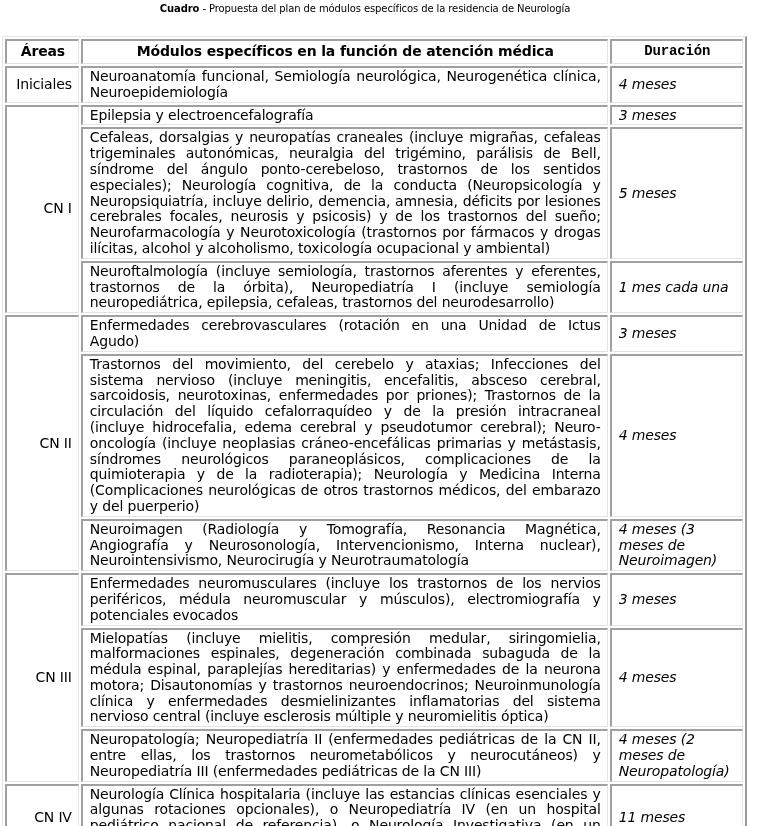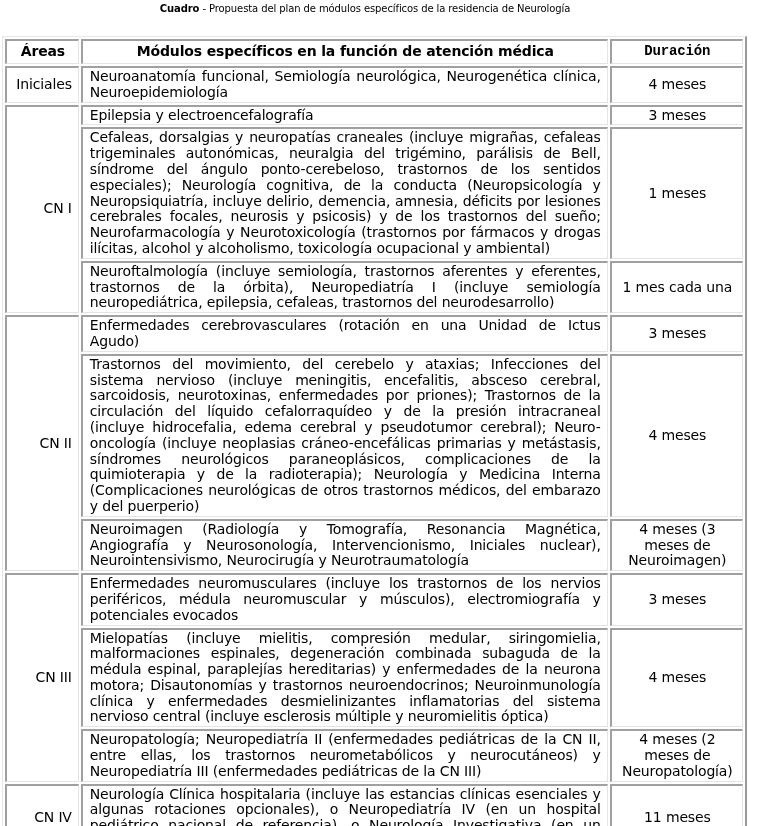--- a/index.html
+++ b/index.html
@@ -32,21 +32,21 @@
     font-size: 14px;
     line-height: 15.8px;
     padding: 1px 6px 1px 7px;
     vertical-align: middle;
     letter-spacing: -0.15px;
   }
   th { font-weight: bold; text-align: center; }
   th.dur { font-size: 14.3px; font-family: Liberation Mono, monospace; }
   td.area { vertical-align: top; padding-top: 1px; padding-left: 9px; text-align: right; }
   td.mod { text-align: justify; }
-  td.dur { text-align: center; font-size: 13.6px; line-height: 17px; padding: 1px 4px; }
+  td.dur { font-size: 13.6px; line-height: 17px; padding: 1px 4px; font-style: italic; }
   col.c1 { width: 72px; }
   col.c2 { width: 514px; }
   col.c3 { width: 130px; }
 </style>
 </head>
 <body>
 
 <div class="caption"><b>Cuadro</b><span> - Propuesta del plan de módulos específicos de la residencia de Neurología</span></div>
 
 <table class="main">
@@ -70,38 +70,38 @@
       <td class="dur">4 meses</td>
     </tr>
 
     <tr>
       <td class="area" rowspan="3">CN I</td>
       <td class="mod">Epilepsia y electroencefalografía</td>
       <td class="dur">3 meses</td>
     </tr>
     <tr>
       <td class="mod">Cefaleas, dorsalgias y neuropatías craneales (incluye migrañas, cefaleas trigeminales autonómicas, neuralgia del trigémino, parálisis de Bell, síndrome del ángulo ponto-cerebeloso, trastornos de los sentidos especiales); Neurología cognitiva, de la conducta (Neuropsicología y Neuropsiquiatría, incluye delirio, demencia, amnesia, déficits por lesiones cerebrales focales, neurosis y psicosis) y de los trastornos del sueño; Neurofarmacología y Neurotoxicología (trastornos por fármacos y drogas ilícitas, alcohol y alcoholismo, toxicología ocupacional y ambiental)</td>
-      <td class="dur">1 meses</td>
+      <td class="dur">5 meses</td>
     </tr>
     <tr>
       <td class="mod">Neuroftalmología (incluye semiología, trastornos aferentes y eferentes, trastornos de la órbita), Neuropediatría I (incluye semiología neuropediátrica, epilepsia, cefaleas, trastornos del neurodesarrollo)</td>
       <td class="dur">1 mes cada una</td>
     </tr>
 
     <tr>
       <td class="area" rowspan="3">CN II</td>
       <td class="mod">Enfermedades cerebrovasculares (rotación en una Unidad de Ictus Agudo)</td>
       <td class="dur">3 meses</td>
     </tr>
     <tr>
       <td class="mod">Trastornos del movimiento, del cerebelo y ataxias; Infecciones del sistema nervioso (incluye meningitis, encefalitis, absceso cerebral, sarcoidosis, neurotoxinas, enfermedades por priones); Trastornos de la circulación del líquido cefalorraquídeo y de la presión intracraneal (incluye hidrocefalia, edema cerebral y pseudotumor cerebral); Neuro-oncología (incluye neoplasias cráneo-encefálicas primarias y metástasis, síndromes neurológicos paraneoplásicos, complicaciones de la quimioterapia y de la radioterapia); Neurología y Medicina Interna (Complicaciones neurológicas de otros trastornos médicos, del embarazo y del puerperio)</td>
       <td class="dur">4 meses</td>
     </tr>
     <tr>
-      <td class="mod">Neuroimagen (Radiología y Tomografía, Resonancia Magnética, Angiografía y Neurosonología, Intervencionismo, Iniciales nuclear), Neurointensivismo, Neurocirugía y Neurotraumatología</td>
+      <td class="mod">Neuroimagen (Radiología y Tomografía, Resonancia Magnética, Angiografía y Neurosonología, Intervencionismo, Interna nuclear), Neurointensivismo, Neurocirugía y Neurotraumatología</td>
       <td class="dur">4 meses (3 meses de Neuroimagen)</td>
     </tr>
 
     <tr>
       <td class="area" rowspan="3">CN III</td>
       <td class="mod">Enfermedades neuromusculares (incluye los trastornos de los nervios periféricos, médula neuromuscular y músculos), electromiografía y potenciales evocados</td>
       <td class="dur">3 meses</td>
     </tr>
     <tr>
       <td class="mod">Mielopatías (incluye mielitis, compresión medular, siringomielia, malformaciones espinales, degeneración combinada subaguda de la médula espinal, paraplejías hereditarias) y enfermedades de la neurona motora; Disautonomías y trastornos neuroendocrinos; Neuroinmunología clínica y enfermedades desmielinizantes inflamatorias del sistema nervioso central (incluye esclerosis múltiple y neuromielitis óptica)</td>

